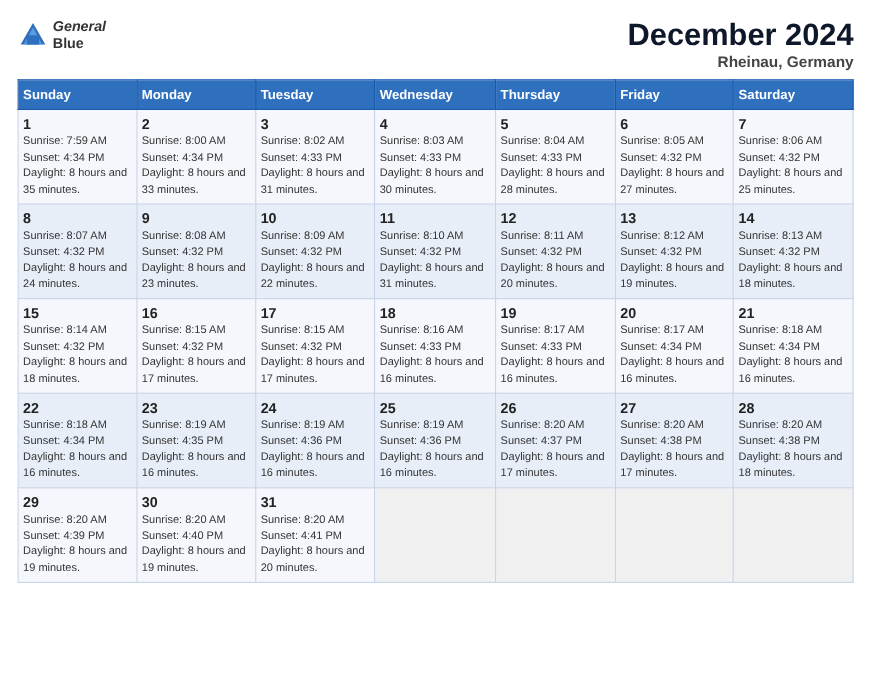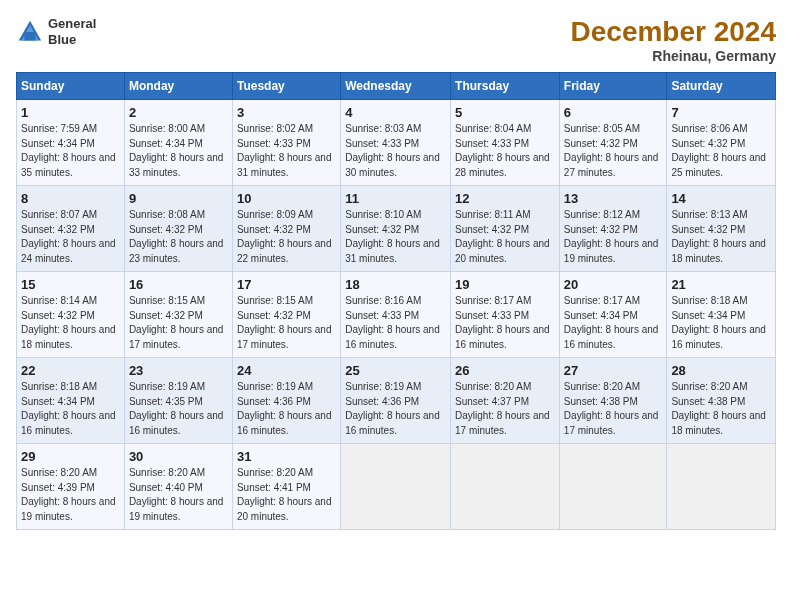--- a/index.html
+++ b/index.html
@@ -22,32 +22,32 @@
       gap: 4px;
     }
     .logo-text {
       display: flex;
       flex-direction: column;
       font-size: 13px;
       font-weight: bold;
       color: #333;
       line-height: 1.2;
     }
-    .logo-text span:first-child { color: #333; }
+    .logo-text span:first-child { color: #333; font-style: italic; }
     .logo-icon {
       width: 28px;
       height: 28px;
     }
     .title-block {
       text-align: right;
     }
     .title-block h1 {
       font-size: 28px;
       font-weight: bold;
-      color: #a16207;
+      color: #0f172a;
     }
     .title-block h2 {
       font-size: 14px;
       font-weight: bold;
       color: #444;
     }
     .calendar {
       width: 100%;
       border-collapse: collapse;
       font-size: 11px;

